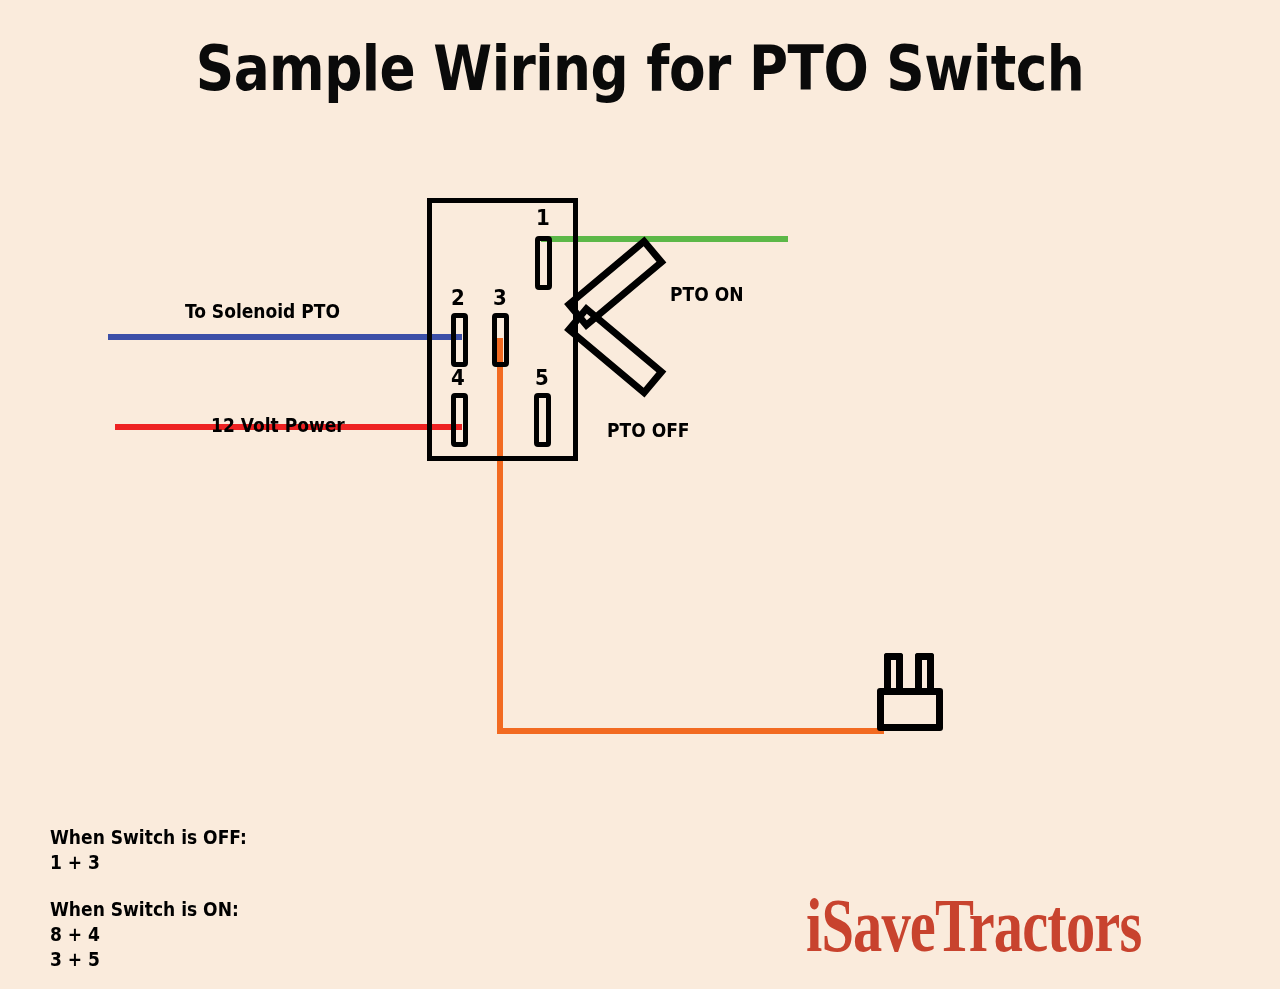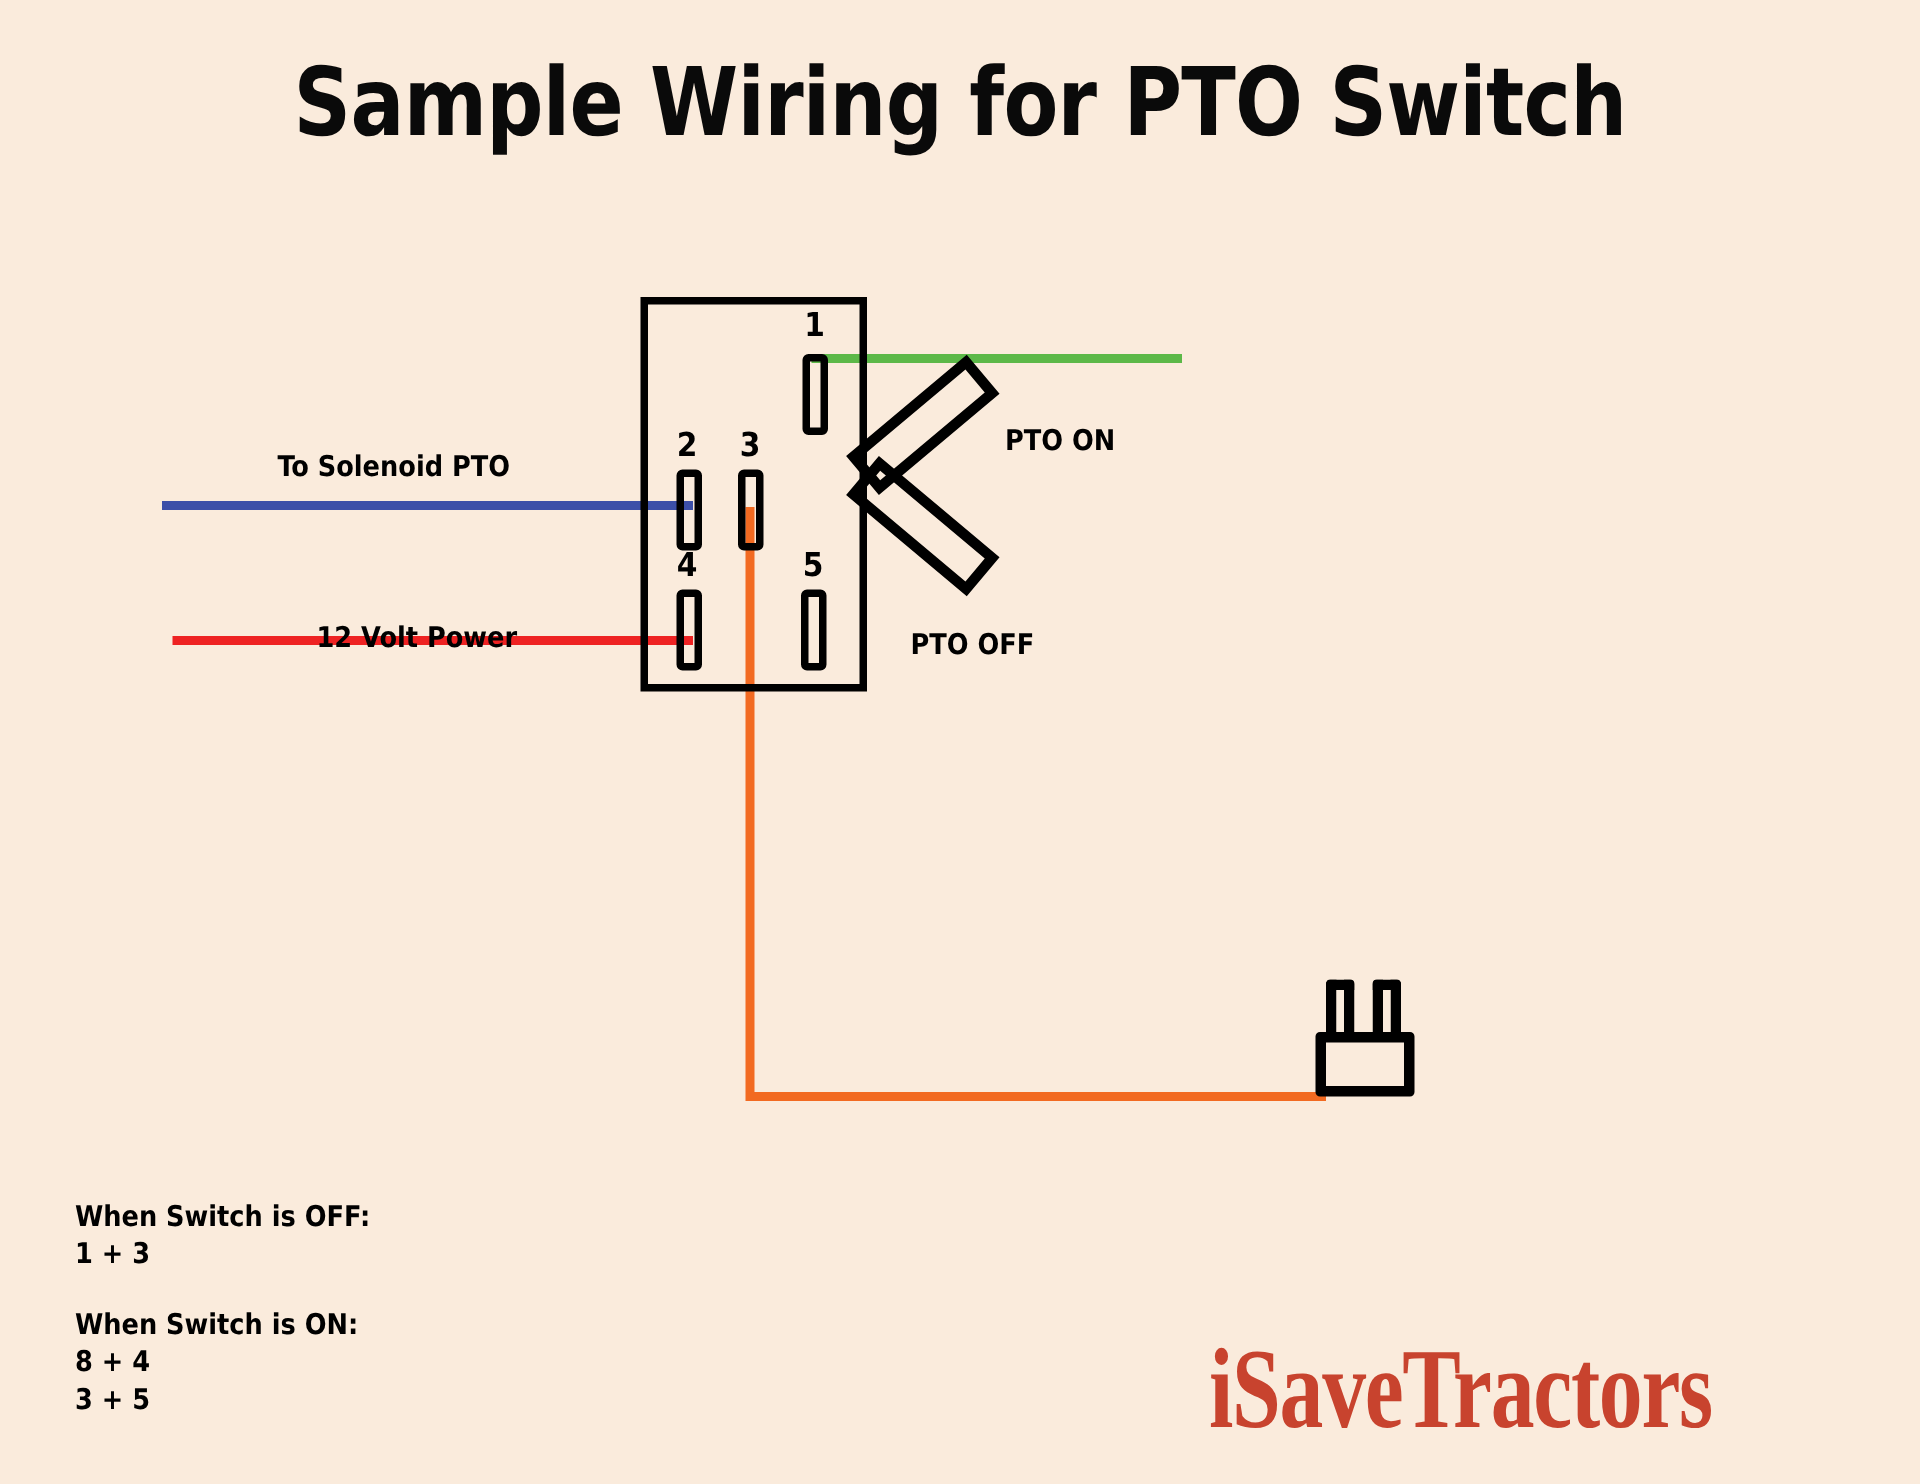--- a/index.html
+++ b/index.html
@@ -162,21 +162,21 @@
     box-sizing: border-box;
     background: transparent;
   }
   #solenoid-post-left  { left: 884px; top: 653px; }
   #solenoid-post-right { left: 915px; top: 653px; }
 
   
   .legend {
     position: absolute;
     left: 50px;
-    top: 799px;
+    top: 825px;
     font-family: "Liberation Sans Narrow", "DejaVu Sans Condensed", "Liberation Sans", sans-serif;
     font-weight: bold;
     font-size: 19px;
     color: #000;
     line-height: 1.32;
   }
   .legend-block { margin-bottom: 22px; }
   .legend-block:last-child { margin-bottom: 4px; }
   .legend-row { display: block; }
 

